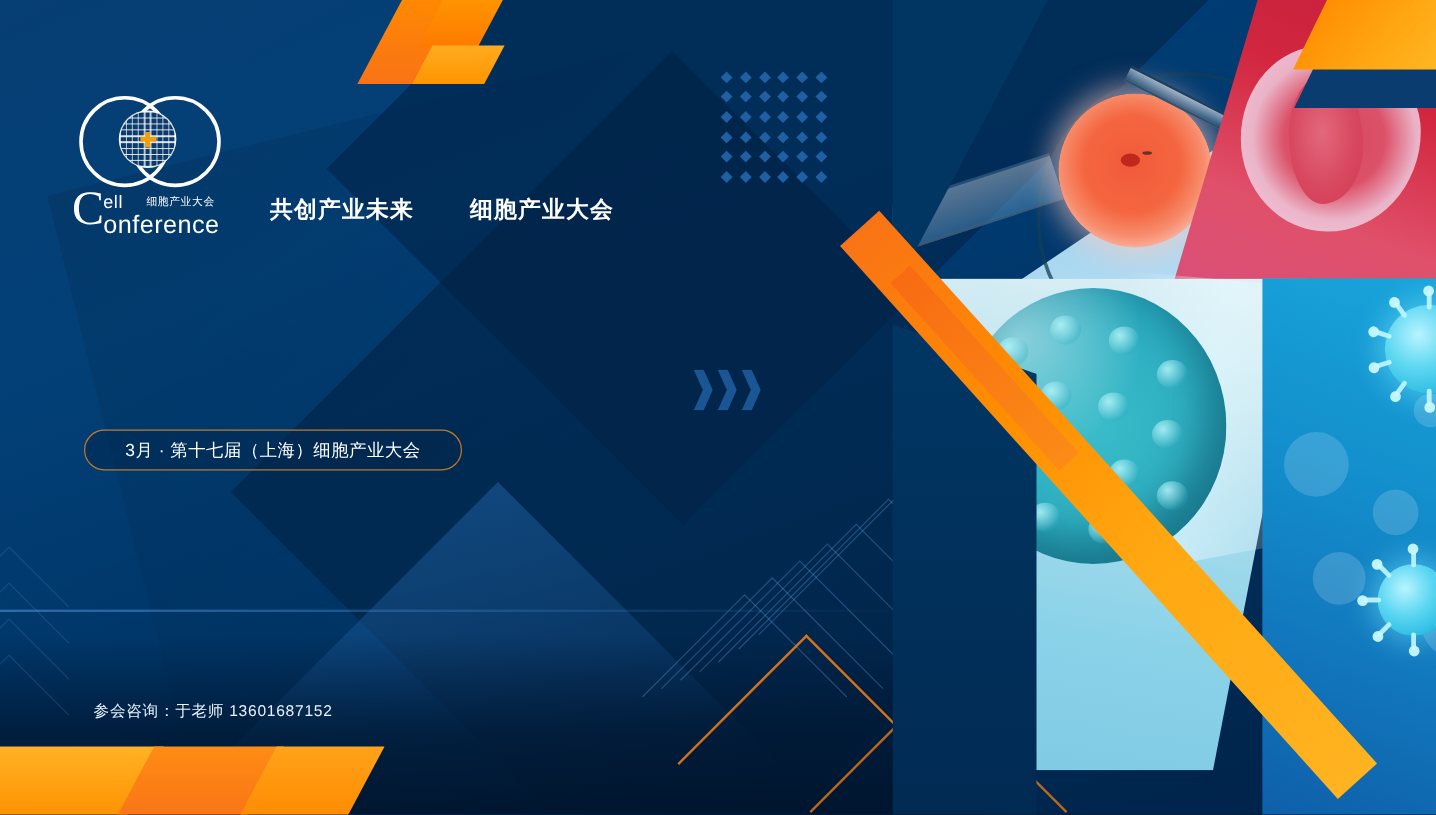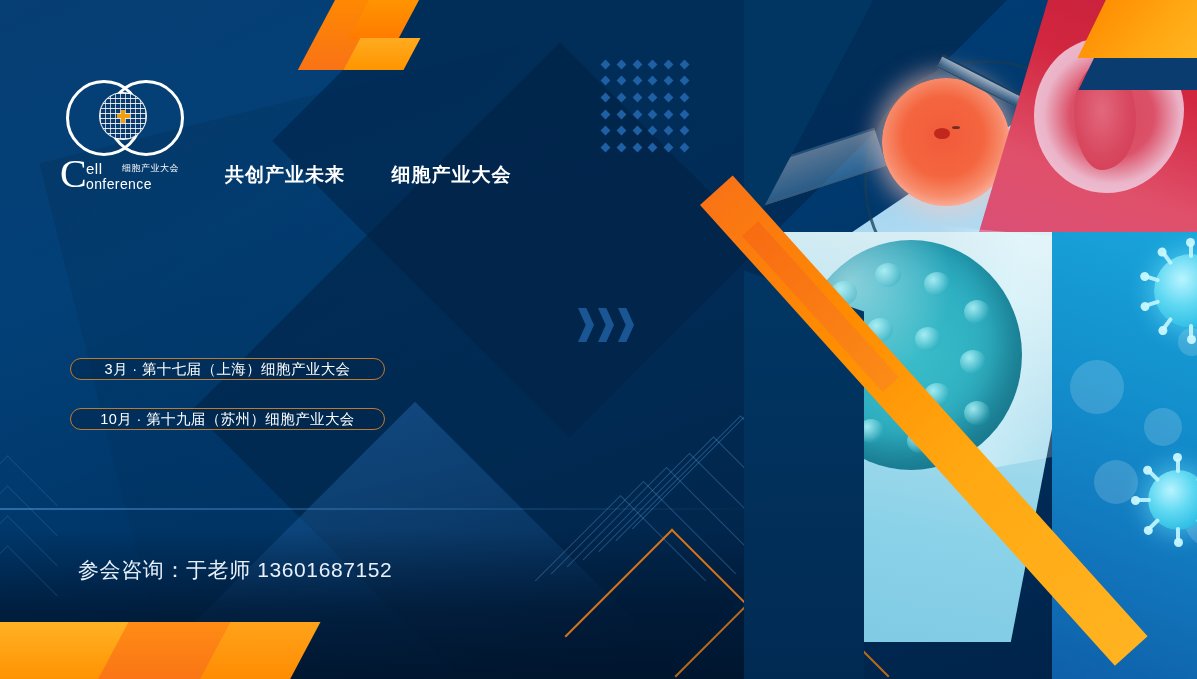--- a/index.html
+++ b/index.html
@@ -308,21 +308,21 @@
 
   .logo-text { margin-top: 6px; position: relative; height: 46px; color: #fff; }
   .logo-c {
     position: absolute; left: 0; top: -2px;
     font-size: 40px; line-height: 40px; font-weight: 300;
     font-family: "Liberation Serif", "DejaVu Serif", serif;
     color: #fff;
   }
   .logo-ell { position: absolute; left: 26px; top: 4px; font-size: 15px; letter-spacing: .5px; color:#fff; }
   .logo-cn { position: absolute; left: 62px; top: 6px; font-size: 9px; letter-spacing: .5px; color:#fff; white-space: nowrap; }
-  .logo-onf { position: absolute; left: 26px; top: 20px; font-size: 14px; letter-spacing: .4px; color:#fff; }
+  .logo-onf { position: absolute; left: 26px; top: 20px; font-size: 21px; letter-spacing: .4px; color:#fff; }
 
   .tagline {
     position: absolute; left: 225px; top: 162px;
     font-size: 19px; color: #ffffff; letter-spacing: 1px;
     font-weight: 700;
     white-space: nowrap;
   }
   .tagline .gap { display: inline-block; width: 34px; }
 
   .main-title {
@@ -334,35 +334,35 @@
     -webkit-text-stroke: 3px #d98b1e;
     paint-order: stroke fill;
     text-shadow: 0 0 1px rgba(255,200,90,0.6);
   }
   .main-title .yr { letter-spacing: 3px; }
   .main-title .sp { display: inline-block; width: 18px; }
 
   .events { position: absolute; left: 70px; top: 358px; }
   .event-pill {
     box-sizing: border-box;
-    width: 315px; height: 22px;
+    width: 315px; height: 34px;
     margin-bottom: 28px;
     border: 1px solid #c07a2a;
     border-radius: 17px;
     background: rgba(2,40,78,0.55);
     color: #ffffff;
     font-size: 14.5px;
     display: flex; align-items: center; justify-content: center;
     letter-spacing: .4px;
     white-space: nowrap;
   }
 
   .contact {
-    position: absolute; left: 78px; top: 556px;
-    font-size: 21px; color: #e8f1fb; letter-spacing: .6px;
+    position: absolute; left: 78px; top: 584px;
+    font-size: 13px; color: #e8f1fb; letter-spacing: .6px;
     white-space: nowrap;
   }
 </style>
 </head>
 <body>
 
 <div id="banner">
 
   <div class="layer">
     <div class="diag-soft-a"></div>
@@ -531,18 +531,17 @@
 
   <div class="tagline">
     <span>共创产业未来</span>
     <span class="gap"></span>
     <span>细胞产业大会</span>
   </div>
 
 
   <div class="events">
     <div class="event-pill">3月 · 第十七届（上海）细胞产业大会</div>
-    <div class="event-pill">10月 · 第十九届（苏州）细胞产业大会</div>
   </div>
 
   <div class="contact">参会咨询：于老师 13601687152</div>
 
 </div>
 
 </body></html>

